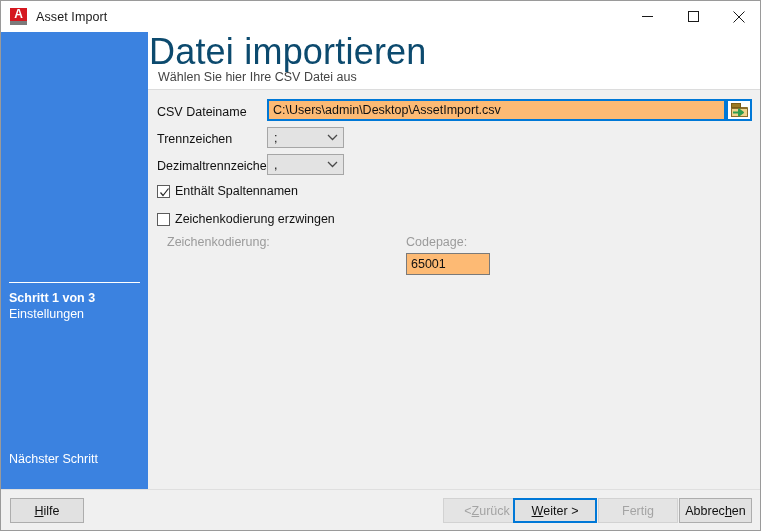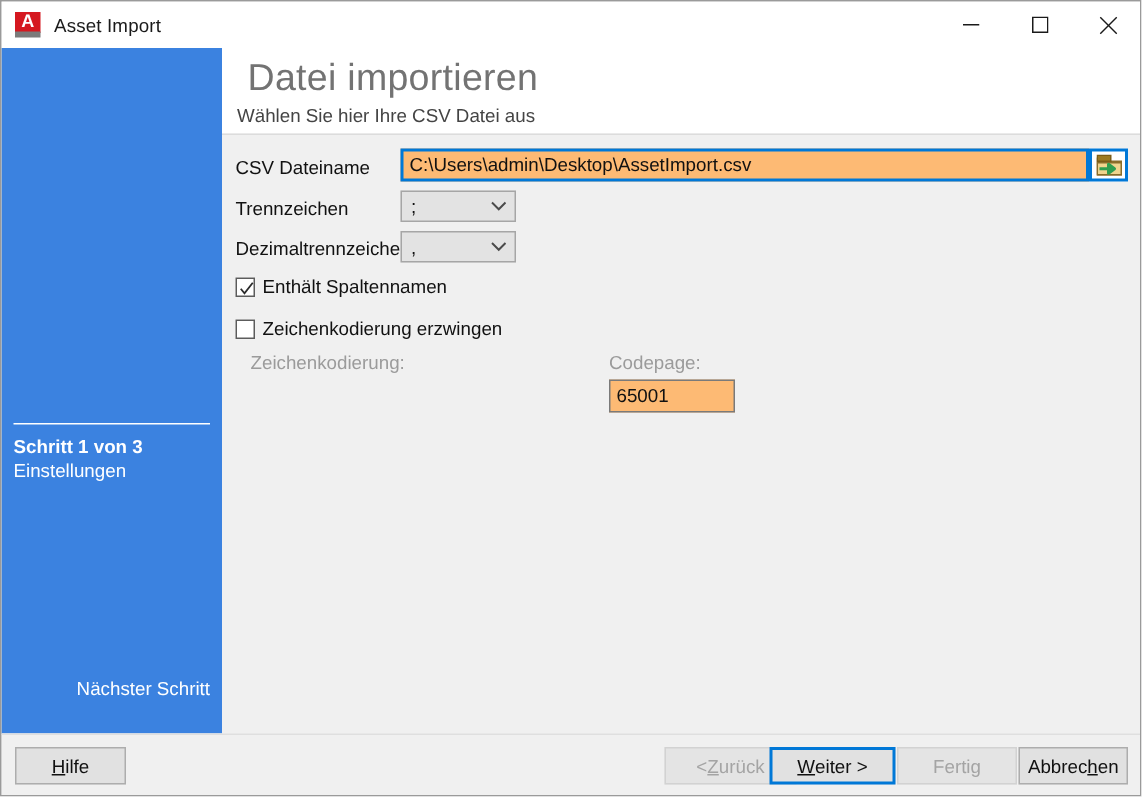--- a/index.html
+++ b/index.html
@@ -127,39 +127,38 @@
     position: absolute;
     left: 8px;
     top: 419px;
     width: 131px;
   }
   .side-next .l1,
   .side-next .l2 {
     font-size: 12.5px;
     line-height: 16px;
     color: #ffffff;
-    text-align: right;
   }
 
   
   .header {
     position: absolute;
     left: 147px; top: 31px;
     width: 613px;
     height: 57px;
     background: #ffffff;
   }
   .header h1 {
     margin: 0;
     position: absolute;
-    left: 17px;
+    left: 1px;
     top: 0px;
-    font-size: 25px;
+    font-size: 36px;
     font-weight: normal;
-    color: #737373;
+    color: #0c4a6e;
     letter-spacing: 0.2px;
     line-height: 40px;
   }
   .header .sub {
     position: absolute;
     left: 10px;
     top: 38px;
     font-size: 12.5px;
     color: #444444;
   }

